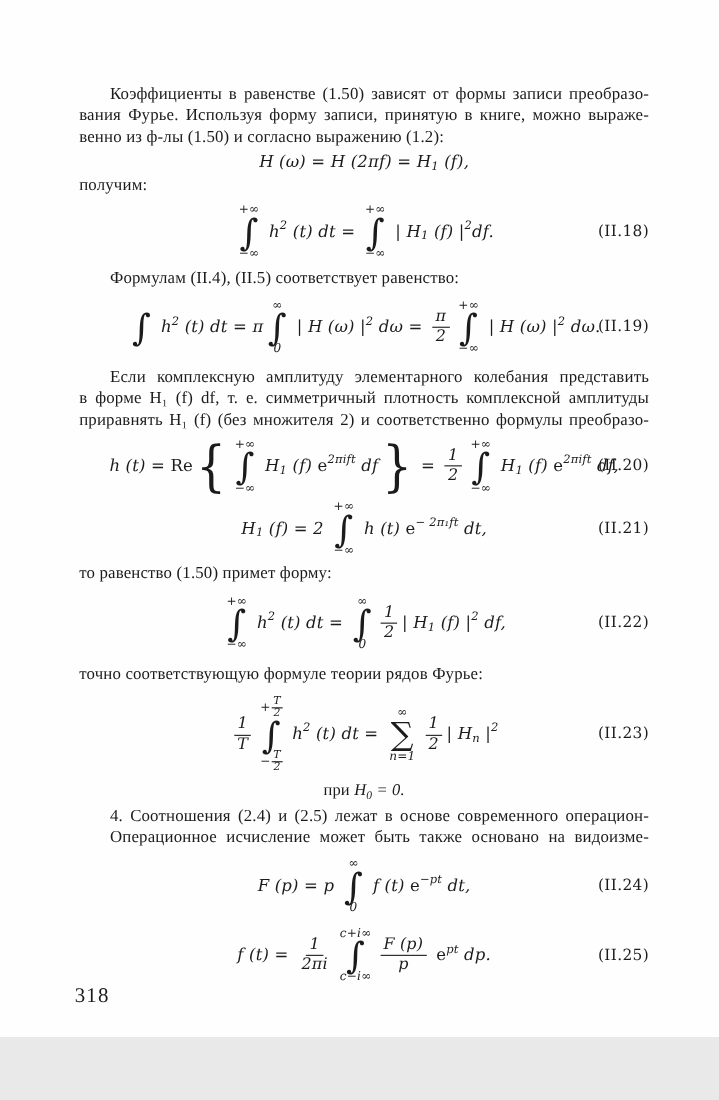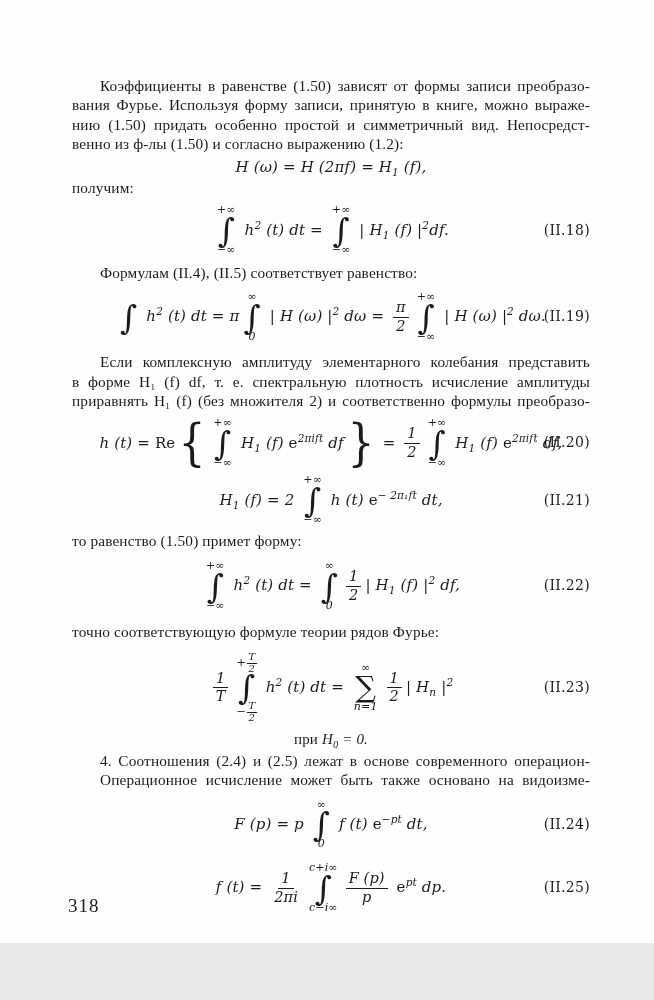--- a/index.html
+++ b/index.html
@@ -89,21 +89,20 @@
 </style>
 </head>
 <body>
 
 <div class="page">
   <div class="content">
 
     <div class="para">
         <div class="pline indent">Коэффициенты в равенстве (1.50) зависят от формы записи преобразо-</div>
         <div class="pline">вания Фурье. Используя форму записи, принятую в книге, можно выраже-</div>
-        <div class="pline">нию (1.50) придать особенно простой и симметричный вид. Непосредст-</div>
         <div class="pline last">венно из ф-лы (1.50) и согласно выражению (1.2):</div>
       </div>
 
     <div class="formula m-f0">
       <span class="fbody">
           <span class="tok-i">H (ω) = H (2πf) = H</span>
           <span class="tok-sub">1</span>
           <span class="tok-i"> (f),</span>
         </span>
     </div>
@@ -169,21 +168,21 @@
           </span>
           <span class="tok-i"> | H (ω) |</span>
           <span class="tok-sup">2</span>
           <span class="tok-i"> dω.</span>
         </span>
       <span class="ftag">(II.19)</span>
     </div>
 
     <div class="para">
         <div class="pline indent">Если комплексную амплитуду элементарного колебания представить</div>
-        <div class="pline">в форме H₁ (f) df, т. е. спектральную плотность исчисление амплитуды</div>
+        <div class="pline">в форме H₁ (f) df, т. е. симметричный плотность комплексной амплитуды</div>
         <div class="pline">приравнять H₁ (f) (без множителя 2) и соответственно формулы преобразо-</div>
       </div>
 
     <div class="formula m-f20">
       <span class="fbody">
           <span class="tok-i">h (t) = </span>
           <span class="tok-r">Re</span>
           <span class="tok-brace">{</span>
           <span class="int">
             <span class="ilim">+∞</span>

